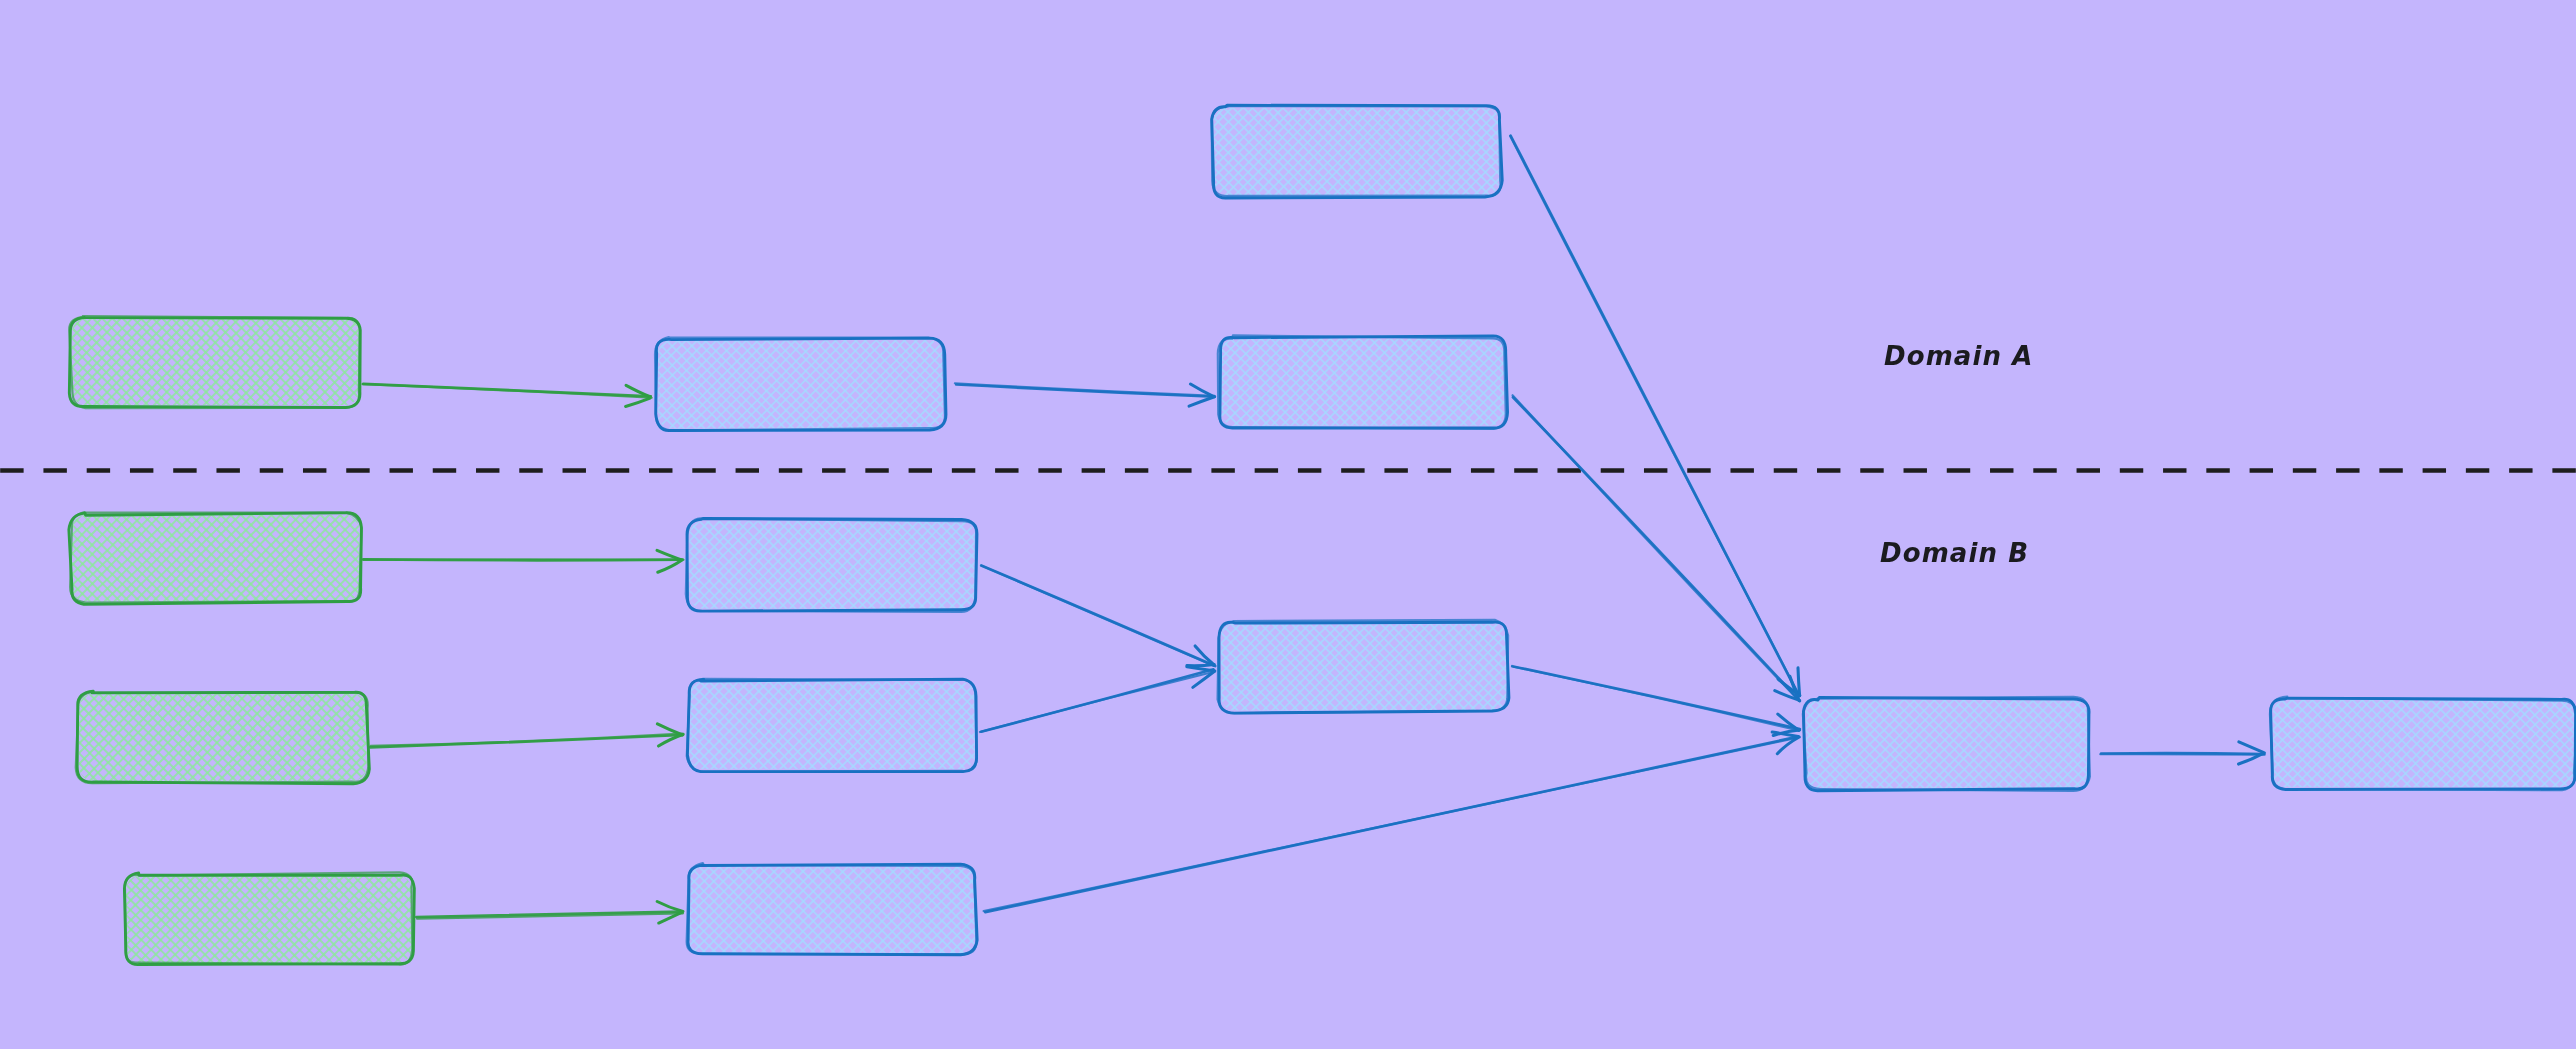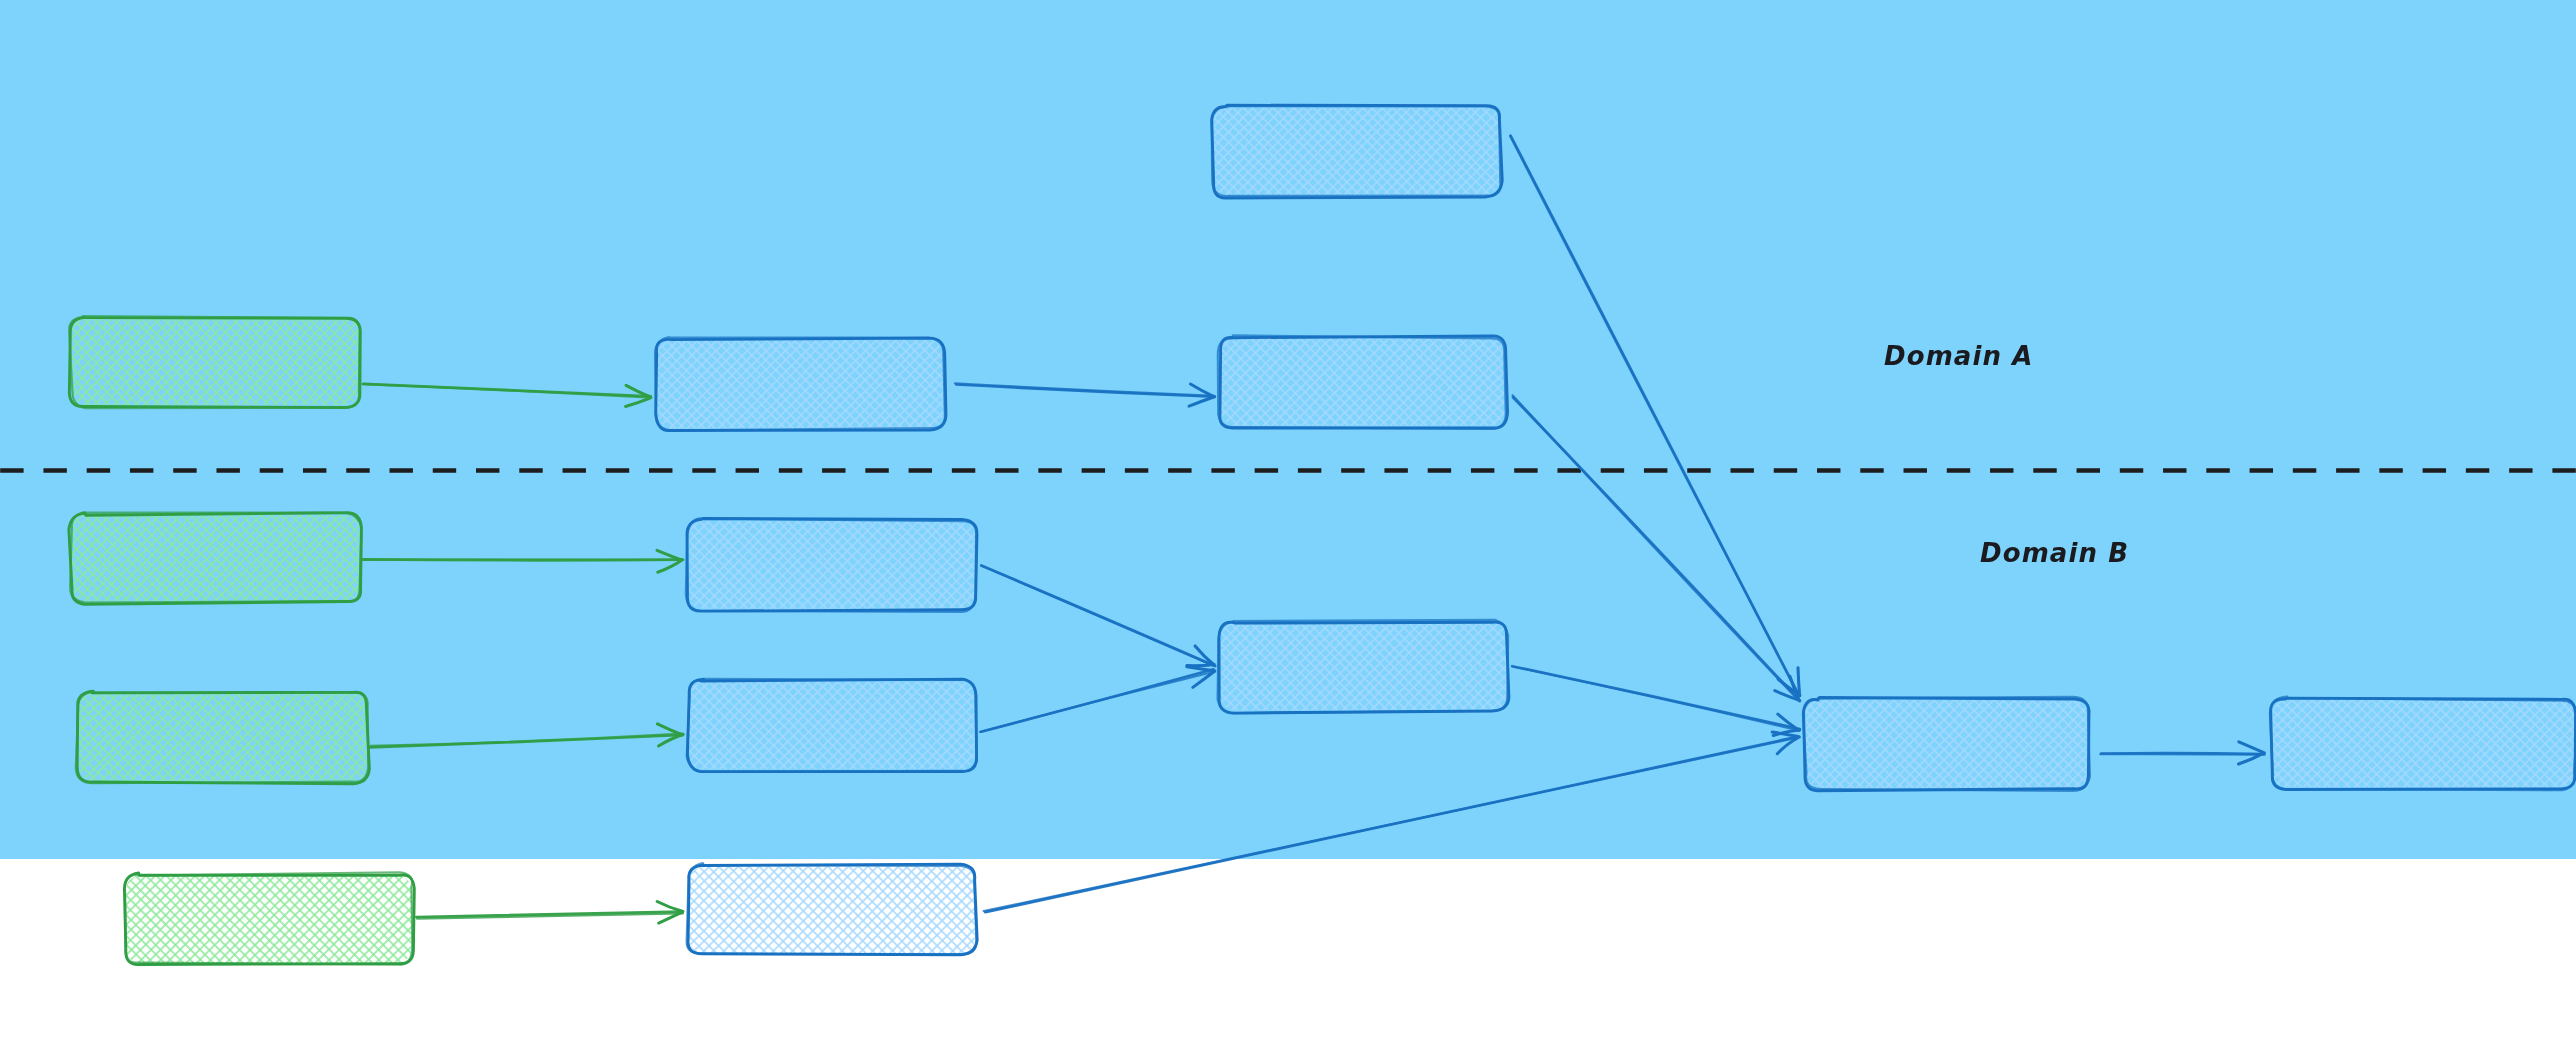--- a/index.html
+++ b/index.html
@@ -1,21 +1,21 @@
 <!DOCTYPE html>
 <html style="font-size:14.4px"><head>
 <meta charset="utf-8">
 <title>Domain Flow Diagram</title>
 <style>
   html,body{margin:0;padding:0;background:#ffffff;}
   body{
     font-family:"DejaVu Sans", sans-serif;
     width:2576px;height:1049px;overflow:hidden;position:relative;
   }
-  #stage{position:relative;width:2576px;height:859px;background:#7dd3fc;}
+  #stage{position:relative;width:2576px;height:1049px;background:#c4b5fd;}
   #canvas{position:absolute;left:0;top:0;width:2576px;height:1049px;}
   .domain-label{
     position:absolute;
     font-family:"DejaVu Sans", sans-serif;
     font-size:26px;
     font-style:italic;
     font-weight:600;
     letter-spacing:1.1px;
     color:#1b1b1f;
     white-space:nowrap;
@@ -1532,15 +1532,15 @@
     <div class="node-hit" style="left: 70px; top: 514px; width: 290px; height: 89px;"></div>
     <div class="node-hit" style="left: 78px; top: 692px; width: 290px; height: 90px;"></div>
     <div class="node-hit" style="left: 124px; top: 874px; width: 288px; height: 90px;"></div>
     <div class="node-hit" style="left: 688px; top: 520px; width: 288px; height: 90px;"></div>
     <div class="node-hit" style="left: 688px; top: 681px; width: 288px; height: 90px;"></div>
     <div class="node-hit" style="left: 688px; top: 865px; width: 288px; height: 90px;"></div>
     <div class="node-hit" style="left: 1219px; top: 622px; width: 288px; height: 90px;"></div>
     <div class="node-hit" style="left: 1804px; top: 699px; width: 285px; height: 91px;"></div>
     <div class="node-hit" style="left: 2271px; top: 699px; width: 305px; height: 90px;"></div>
     <div class="domain-label" style="left: 1884px; top: 341px;">Domain A</div>
-    <div class="domain-label" style="left: 1980px; top: 538px;">Domain B</div>
+    <div class="domain-label" style="left: 1880px; top: 538px;">Domain B</div>
   </div>
 
 
 </body></html>

